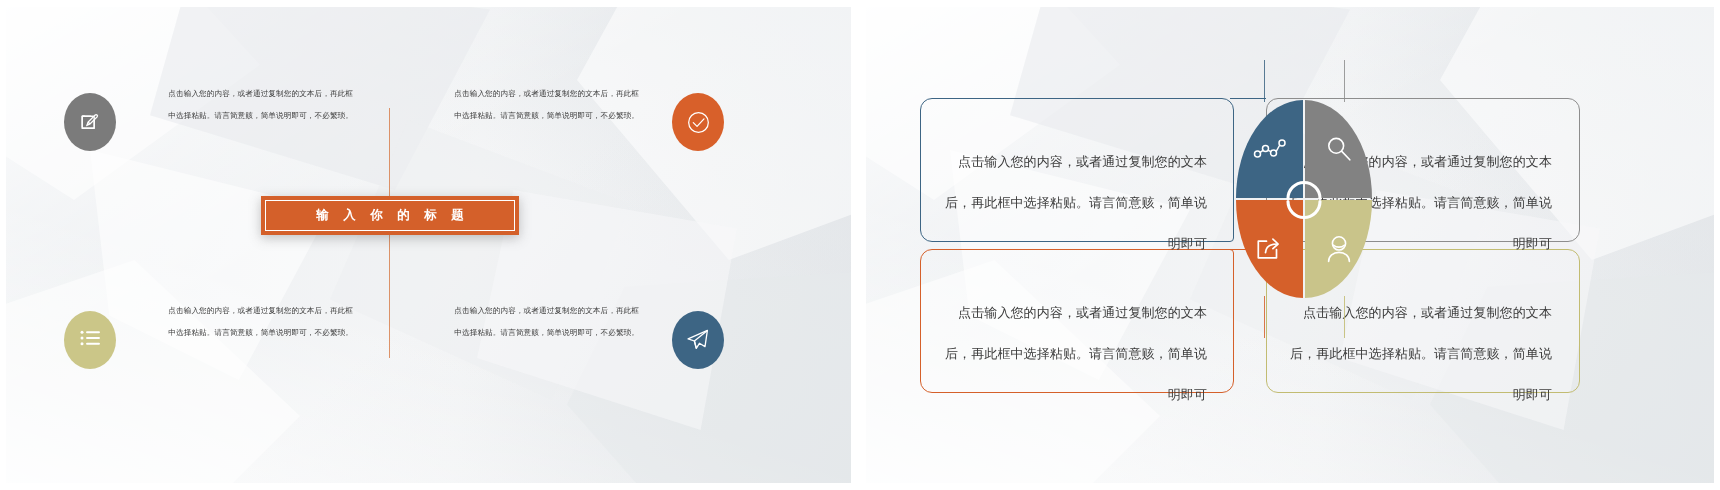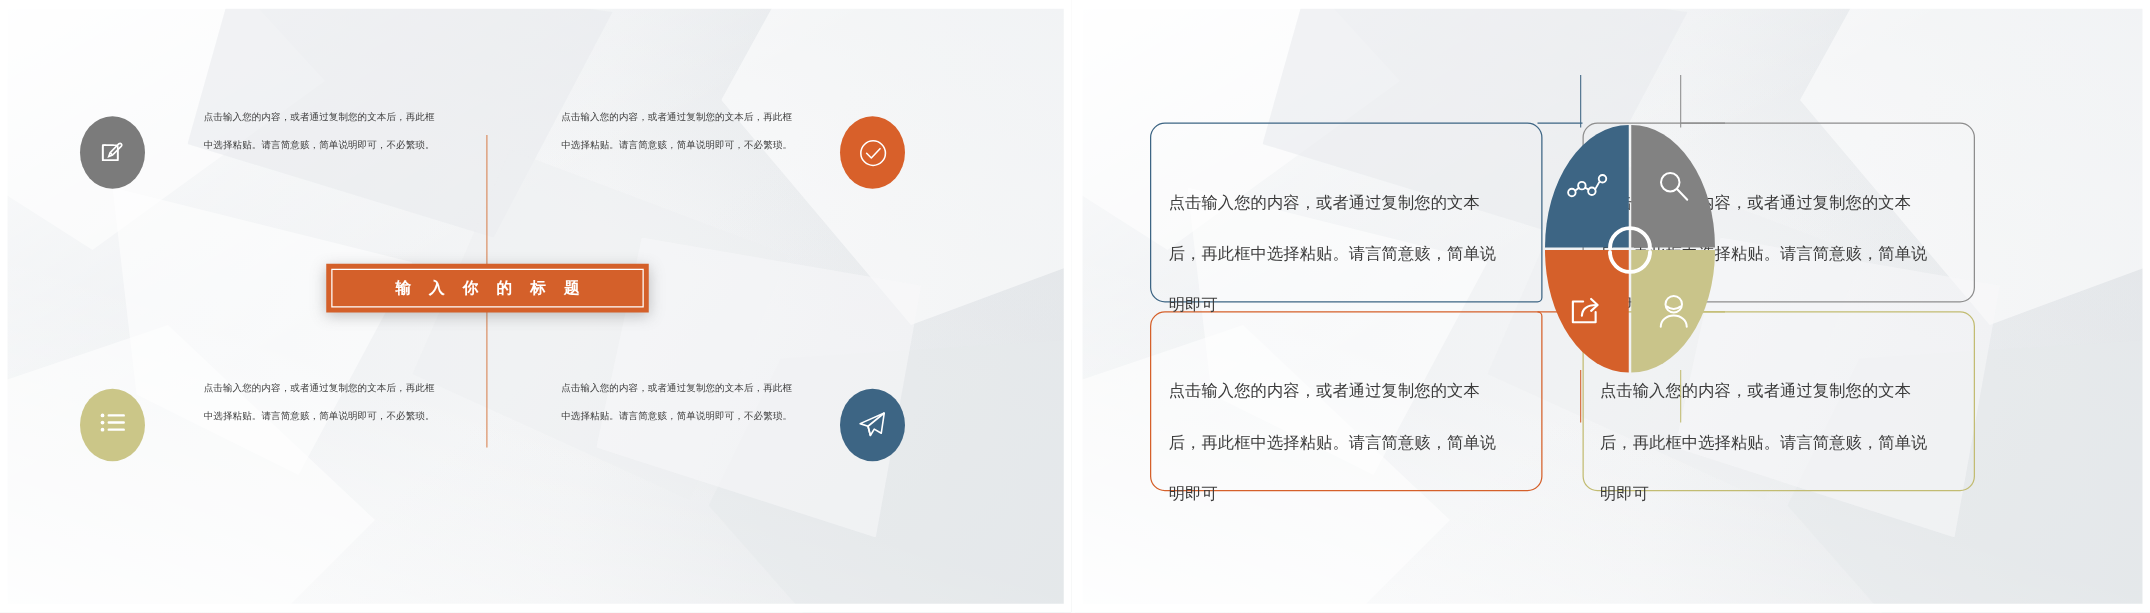--- a/index.html
+++ b/index.html
@@ -10,20 +10,21 @@
     overflow: hidden;
   }
   .stage { position: relative; width: 1720px; height: 490px; display: flex; }
 
   
   .slide {
     position: relative;
     width: 860px; height: 490px;
     overflow: hidden;
     background: #f4f5f6;
+    text-align: right;
   }
   .slide-left  { border-right: 3px solid #ffffff; }
   .slide-right { }
 
   
   .bg {
     position: absolute; inset: 0;
     background:
       linear-gradient(150deg, rgba(255,255,255,.95) 0%, rgba(255,255,255,0) 42%),
       linear-gradient(18deg,  rgba(255,255,255,.85) 0%, rgba(255,255,255,0) 38%),
@@ -78,21 +79,21 @@
     font-size: 7.6px; line-height: 2.95;
     color: #3b3b3b; letter-spacing: .1px;
     font-family: "Liberation Sans", sans-serif;
   }
   .tb1 { left: 163px; top: 83px; }
   .tb2 { left: 449px; top: 83px; }
   .tb3 { left: 163px; top: 300px; }
   .tb4 { left: 449px; top: 300px; }
 
   .banner {
-    position: absolute; left: 261px; top: 211px;
+    position: absolute; left: 261px; top: 196px;
     width: 258px; height: 39px;
     background: #d4602a;
     padding: 4px;
     box-shadow: 0 3px 11px rgba(80,80,80,.34);
   }
   .banner-inner {
     width: 100%; height: 100%;
     border: 1.3px solid #ffffff;
     display: flex; align-items: center; justify-content: center;
   }

